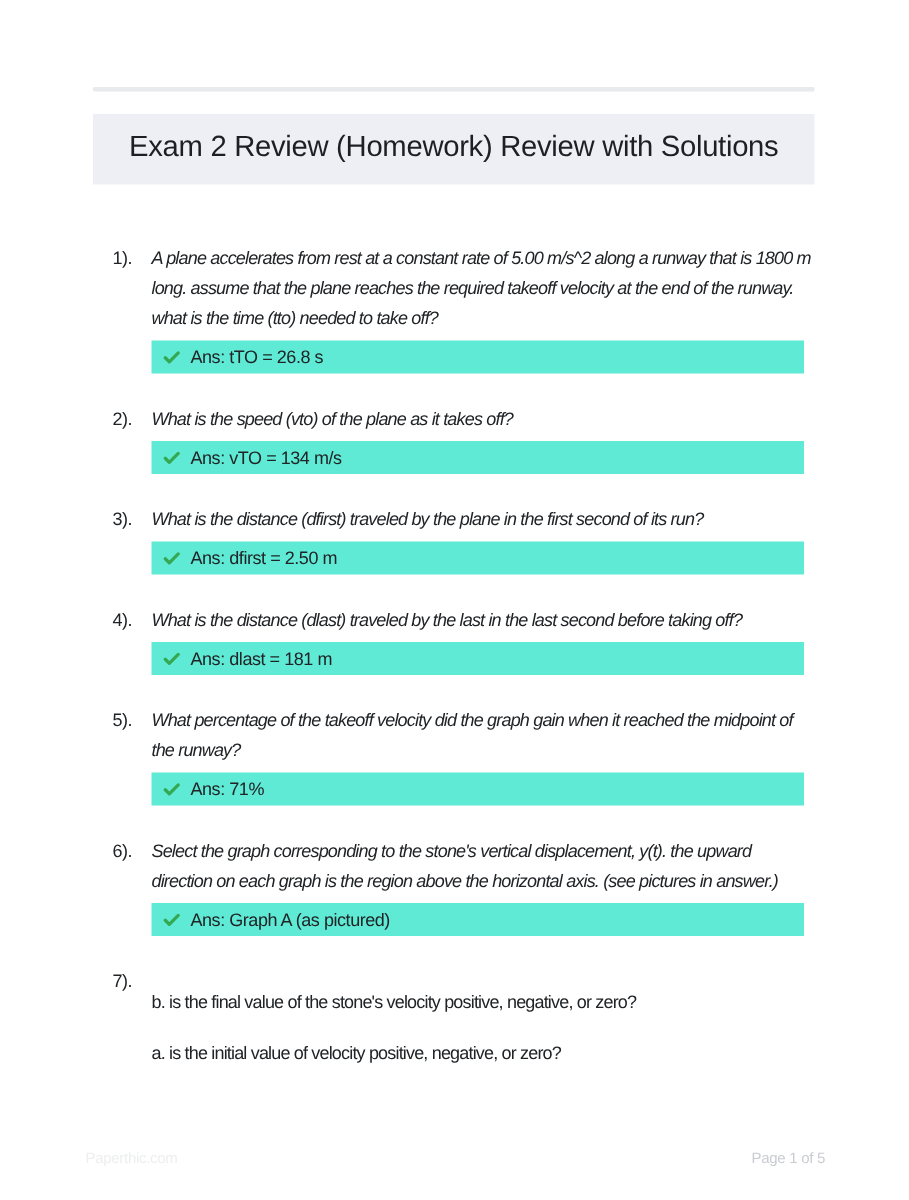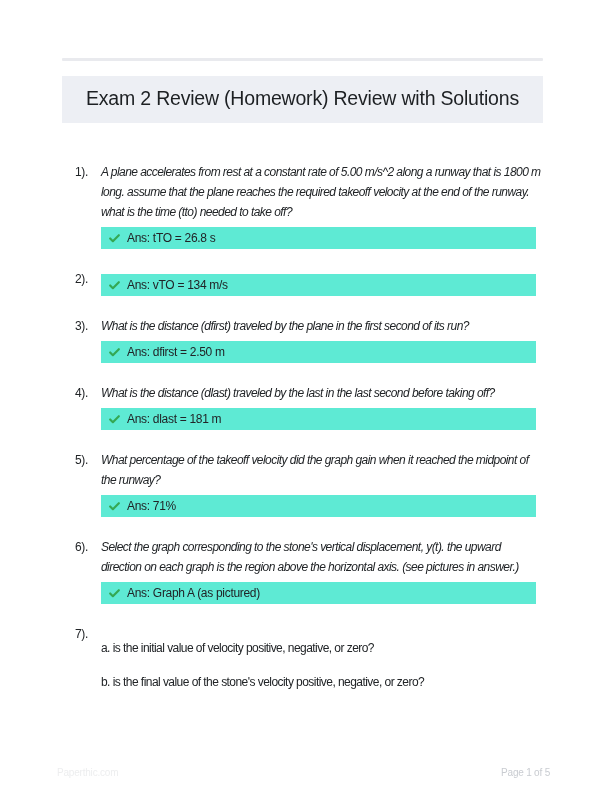--- a/index.html
+++ b/index.html
@@ -125,20 +125,21 @@
               </svg>
           </span>
           <span class="a-text">Ans: tTO = 26.8 s</span>
         </div>
       </div>
     </section>
 
     <section class="question">
       <span class="q-num">2).</span>
       <div class="q-body">
+        <p class="q-text">What is the speed (vto) of the plane as it takes off?</p>
         <div class="answer">
           <span class="check">
             <svg width="13" height="13" viewBox="0 0 24 24">
                 <path d="M20 6L9 17l-5-5" fill="none" stroke="currentColor" stroke-width="4" stroke-linecap="round" stroke-linejoin="round"></path>
               </svg>
           </span>
           <span class="a-text">Ans: vTO = 134 m/s</span>
         </div>
       </div>
     </section>
@@ -199,22 +200,22 @@
               </svg>
           </span>
           <span class="a-text">Ans: Graph A (as pictured)</span>
         </div>
       </div>
     </section>
 
     <section class="question">
       <span class="q-num">7).</span>
       <div class="q-body">
+        <p class="subpart">b. is the final value of the stone's velocity positive, negative, or zero?</p>
         <p class="subpart">a. is the initial value of velocity positive, negative, or zero?</p>
-        <p class="subpart">b. is the final value of the stone's velocity positive, negative, or zero?</p>
       </div>
     </section>
 
   </main>
 
   <footer class="footer">
     <span class="watermark">Paperthic.com</span>
     <span class="page-indicator">Page 1 of 5</span>
   </footer>
 

